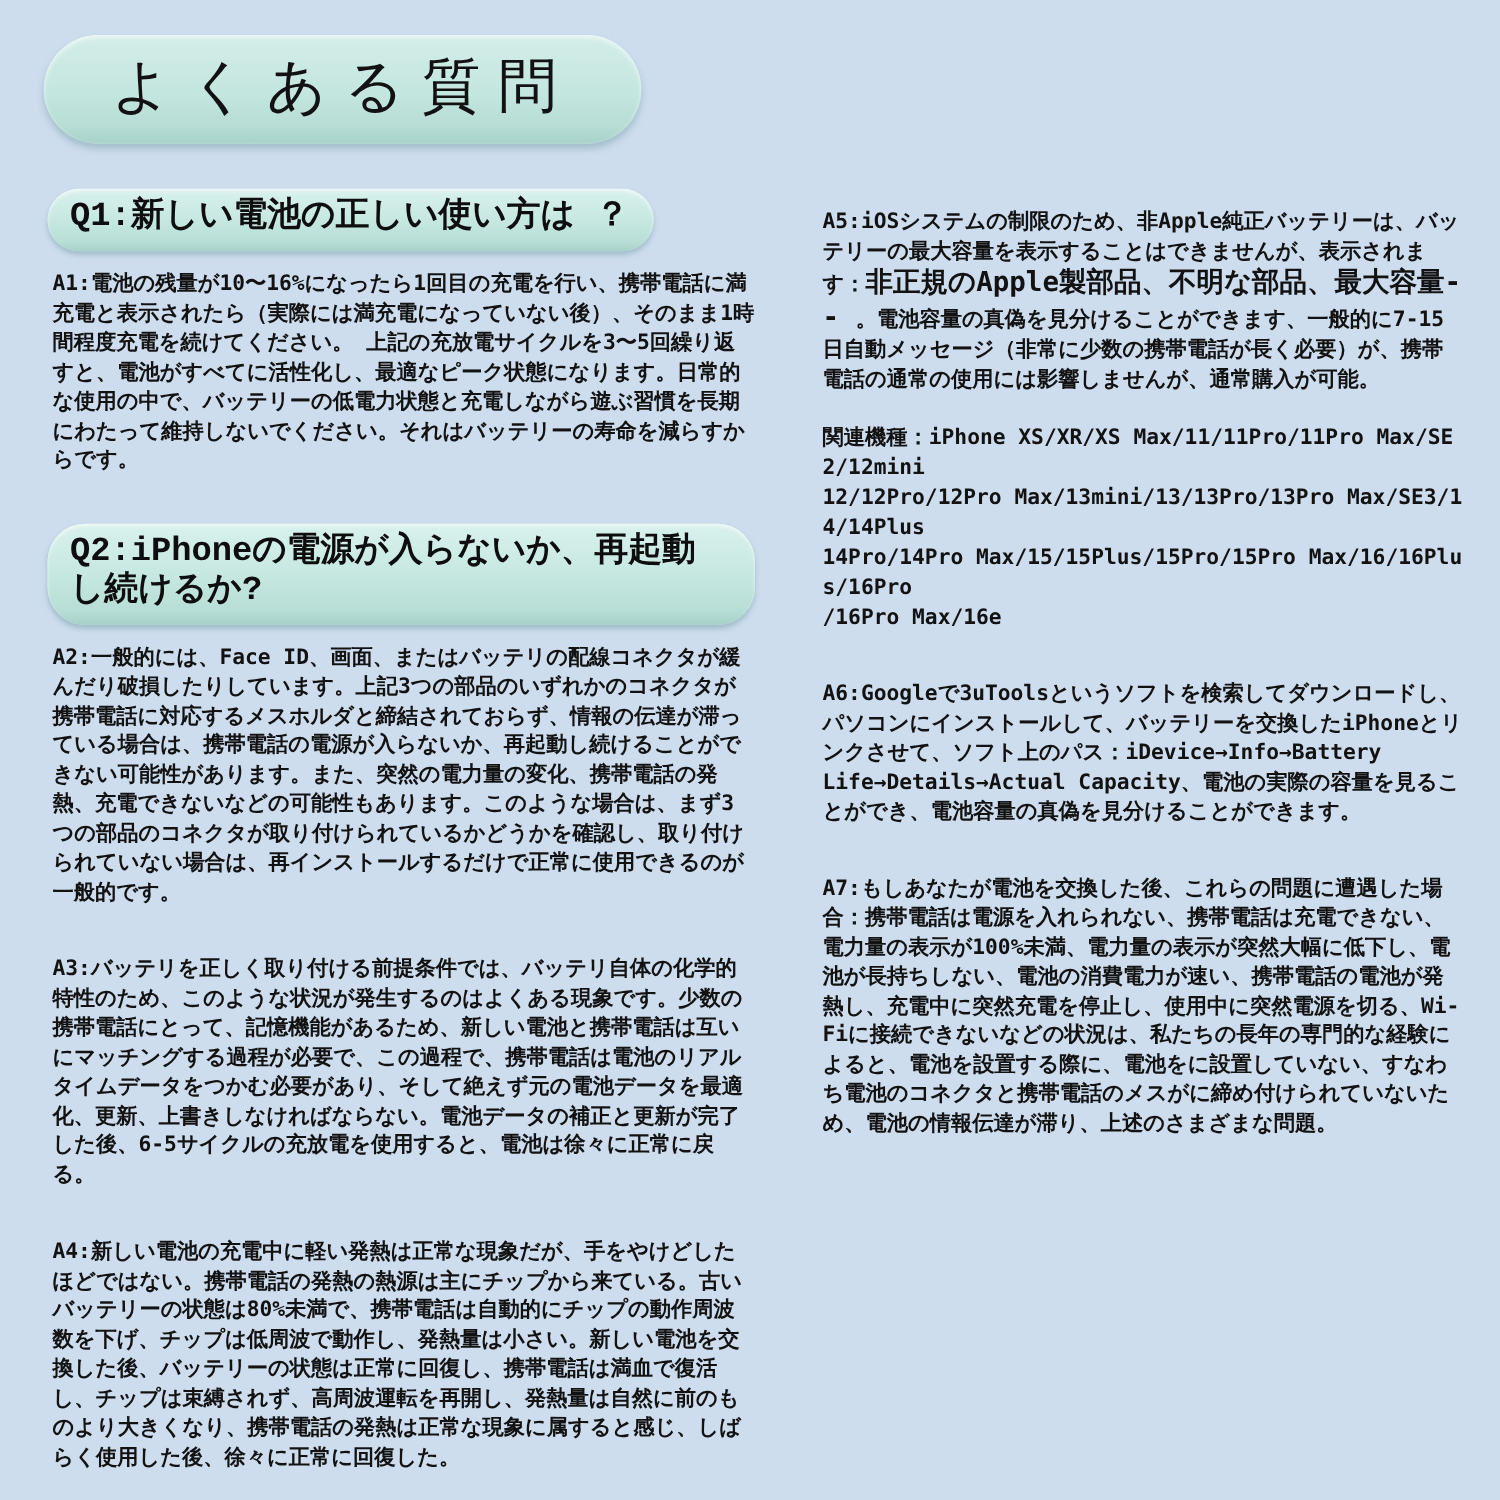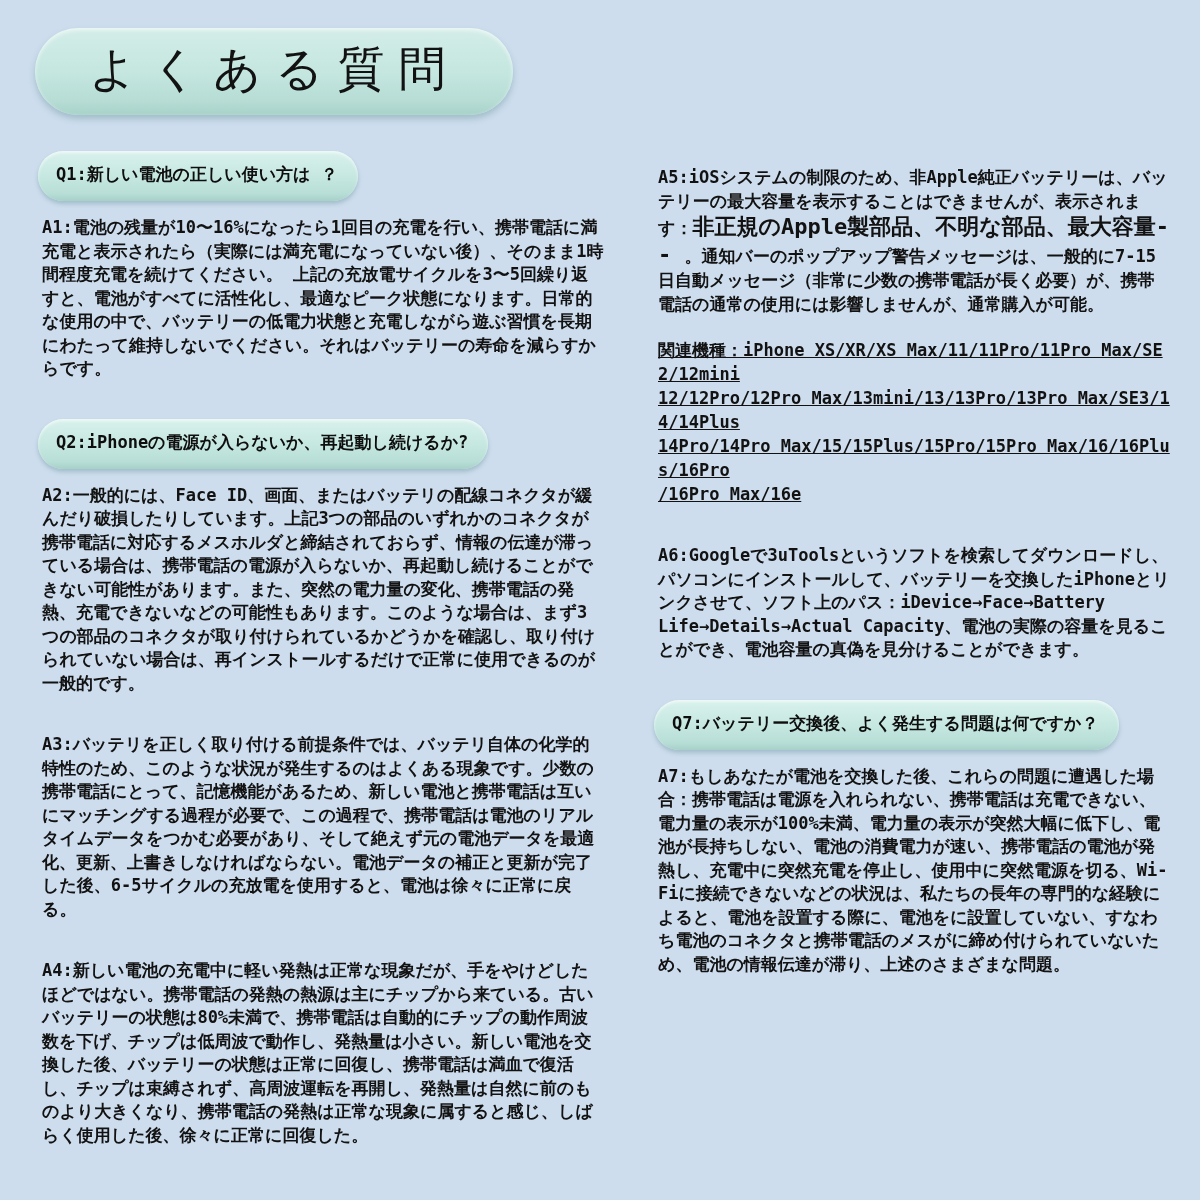--- a/index.html
+++ b/index.html
@@ -54,45 +54,45 @@
     display: inline-block;
     max-width: 100%;
     box-sizing: border-box;
     padding: 8px 20px 11px 18px;
     border-radius: 30px;
     background: linear-gradient(180deg, #d9f1ec 0%, #c6e8e1 50%, #b7ded6 86%, #a6d0c8 100%);
     box-shadow: 0 3px 4px rgba(110, 150, 160, 0.45),
                 inset 0 2px 3px rgba(255, 255, 255, 0.6);
   }
   .q-text {
-    font-size: 17px;
+    font-size: 27px;
     line-height: 31px;
     font-weight: bold;
     color: #0e0e0e;
+    font-family: Liberation Mono, monospace;
   }
   .answer {
     margin: 15px 0 0 4px;
     font-size: 17px;
     line-height: 23.5px;
     font-weight: 600;
     word-break: break-word;
     overflow-wrap: anywhere;
   }
   .answer-large {
     font-size: 22px;
     line-height: 28px;
   }
   .models {
     margin: 22px 0 0 4px;
     font-size: 17px;
     line-height: 24px;
     font-weight: 600;
     white-space: pre-wrap;
     word-break: break-all;
-    text-decoration: underline;
   }
 </style>
 </head>
 <body>
 
 <div class="page">
 
   <div class="title-pill">
     <span class="title-text">よくある質問</span>
   </div>
@@ -121,35 +121,32 @@
 
       <section class="qa">
         <p class="answer">A4:新しい電池の充電中に軽い発熱は正常な現象だが、手をやけどしたほどではない。携帯電話の発熱の熱源は主にチップから来ている。古いバッテリーの状態は80%未満で、携帯電話は自動的にチップの動作周波数を下げ、チップは低周波で動作し、発熱量は小さい。新しい電池を交換した後、バッテリーの状態は正常に回復し、携帯電話は満血で復活し、チップは束縛されず、高周波運転を再開し、発熱量は自然に前のものより大きくなり、携帯電話の発熱は正常な現象に属すると感じ、しばらく使用した後、徐々に正常に回復した。</p>
       </section>
 
     </div>
 
     <div class="col col-right">
 
       <section class="qa">
-        <p class="answer"><span>A5:iOSシステムの制限のため、非Apple純正バッテリーは、バッテリーの最大容量を表示することはできませんが、表示されます：</span><span class="answer-large">非正規のApple製部品、不明な部品、最大容量-- </span><span>。通知バーのポップアップ警告メッセージは、一般的に7-15日自動メッセージ（非常に少数の携帯電話が長く必要）が、携帯電話の通常の使用には影響しませんが、通常購入が可能。</span></p>
+        <p class="answer"><span>A5:iOSシステムの制限のため、非Apple純正バッテリーは、バッテリーの最大容量を表示することはできませんが、表示されます：</span><span class="answer-large">非正規のApple製部品、不明な部品、最大容量-- </span><span>。電池容量の真偽を見分けることができます、一般的に7-15日自動メッセージ（非常に少数の携帯電話が長く必要）が、携帯電話の通常の使用には影響しませんが、通常購入が可能。</span></p>
         <p class="models">関連機種：iPhone XS/XR/XS Max/11/11Pro/11Pro Max/SE2/12mini
 12/12Pro/12Pro Max/13mini/13/13Pro/13Pro Max/SE3/14/14Plus
 14Pro/14Pro Max/15/15Plus/15Pro/15Pro Max/16/16Plus/16Pro
 /16Pro Max/16e</p>
       </section>
 
       <section class="qa">
-        <p class="answer">A6:Googleで3uToolsというソフトを検索してダウンロードし、パソコンにインストールして、バッテリーを交換したiPhoneとリンクさせて、ソフト上のパス：iDevice→Face→Battery Life→Details→Actual Capacity、電池の実際の容量を見ることができ、電池容量の真偽を見分けることができます。</p>
+        <p class="answer">A6:Googleで3uToolsというソフトを検索してダウンロードし、パソコンにインストールして、バッテリーを交換したiPhoneとリンクさせて、ソフト上のパス：iDevice→Info→Battery Life→Details→Actual Capacity、電池の実際の容量を見ることができ、電池容量の真偽を見分けることができます。</p>
       </section>
 
       <section class="qa">
-        <div class="q-pill">
-          <span class="q-text">Q7:バッテリー交換後、よく発生する問題は何ですか？</span>
-        </div>
         <p class="answer">A7:もしあなたが電池を交換した後、これらの問題に遭遇した場合：携帯電話は電源を入れられない、携帯電話は充電できない、電力量の表示が100%未満、電力量の表示が突然大幅に低下し、電池が長持ちしない、電池の消費電力が速い、携帯電話の電池が発熱し、充電中に突然充電を停止し、使用中に突然電源を切る、Wi-Fiに接続できないなどの状況は、私たちの長年の専門的な経験によると、電池を設置する際に、電池をに設置していない、すなわち電池のコネクタと携帯電話のメスがに締め付けられていないため、電池の情報伝達が滞り、上述のさまざまな問題。</p>
         
       </section>
 
     </div>
 
   </div>
 </div>
 
 </body></html>

